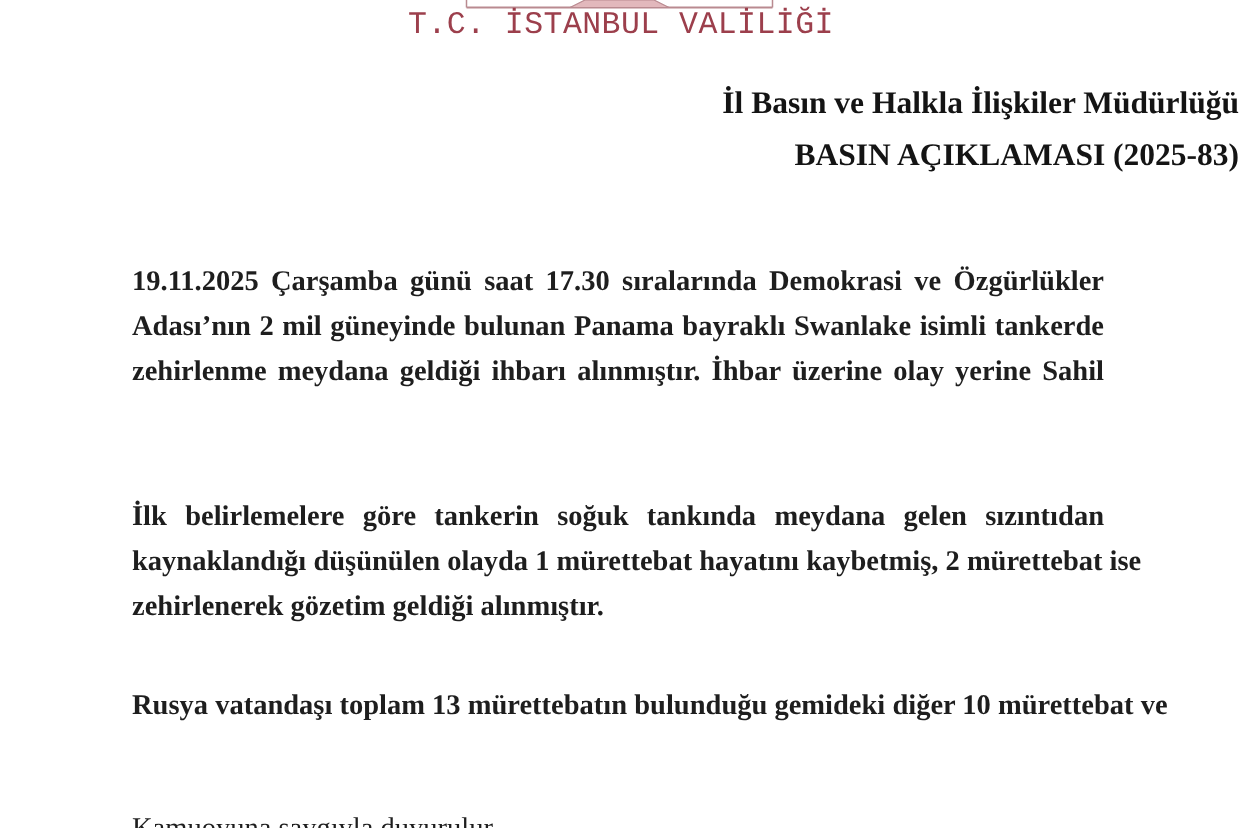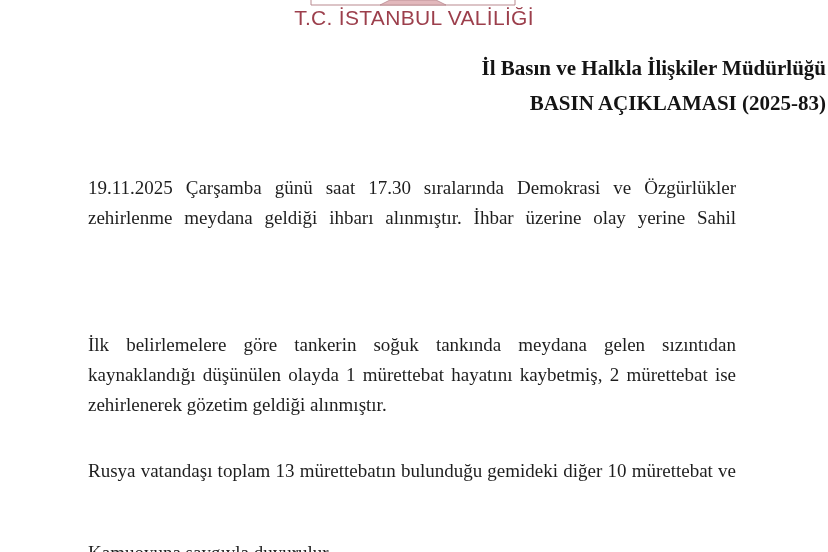--- a/index.html
+++ b/index.html
@@ -22,21 +22,21 @@
       width: 206px;
       height: 7px;
     }
     .logo-frame svg { display: block; }
     .logo-text {
       position: absolute;
       left: 0;
       width: 828px;
       top: 5px;
       text-align: center;
-      font-family: Liberation Sans, sans-serif;
+      font-family: Liberation Mono, monospace;
       font-size: 21px;
       letter-spacing: 0.3px;
       color: #9c3f4c;
       line-height: 26px;
       padding-left: 0px;
     }
     .heading {
       position: absolute;
       left: 0;
       width: 826px;
@@ -60,20 +60,21 @@
     .para-1 { top: 173px; }
     .para-2 { top: 330px; }
     .para-3 { top: 456px; }
     .closing { top: 538px; text-align: left; }
     .para-line {
       display: block;
       text-align: justify;
       text-align-last: justify;
       white-space: nowrap;
       height: 30px;
+      font-weight: bold;
     }
     .para-line.last {
       text-align-last: left;
     }
   </style>
 </head>
 <body>
 
 <div class="logo-frame">
   <svg width="206" height="7" viewBox="0 0 206 7">
@@ -85,20 +86,21 @@
   </svg>
 </div>
 
 <div class="logo-text">T.C. İSTANBUL VALİLİĞİ</div>
 
 <div class="heading heading-1">İl Basın ve Halkla İlişkiler Müdürlüğü</div>
 <div class="heading heading-2">BASIN AÇIKLAMASI (2025-83)</div>
 
 <div class="body-text para-1">
   <span class="para-line">19.11.2025 Çarşamba günü saat 17.30 sıralarında Demokrasi ve Özgürlükler</span>
+  <span class="para-line">Adası’nın 2 mil güneyinde bulunan Panama bayraklı Swanlake isimli tankerde</span>
   <span class="para-line">zehirlenme meydana geldiği ihbarı alınmıştır. İhbar üzerine olay yerine Sahil</span>
 </div>
 
 <div class="body-text para-2">
   <span class="para-line">İlk belirlemelere göre tankerin soğuk tankında meydana gelen sızıntıdan</span>
   <span class="para-line">kaynaklandığı düşünülen olayda 1 mürettebat hayatını kaybetmiş, 2 mürettebat ise</span>
   <span class="para-line last">zehirlenerek gözetim geldiği alınmıştır.</span>
 </div>
 
 <div class="body-text para-3">

